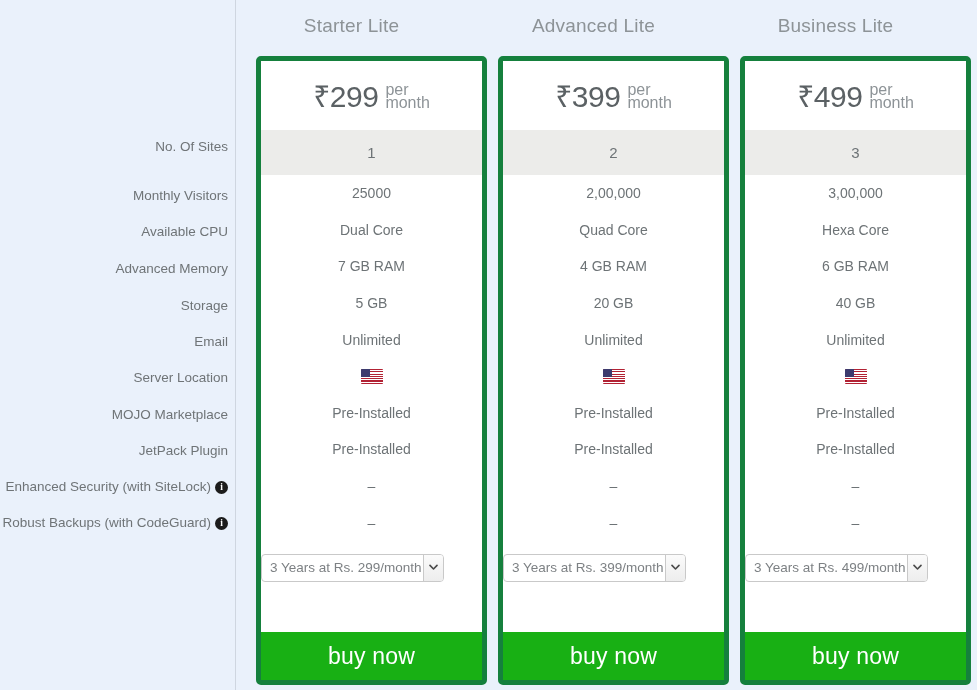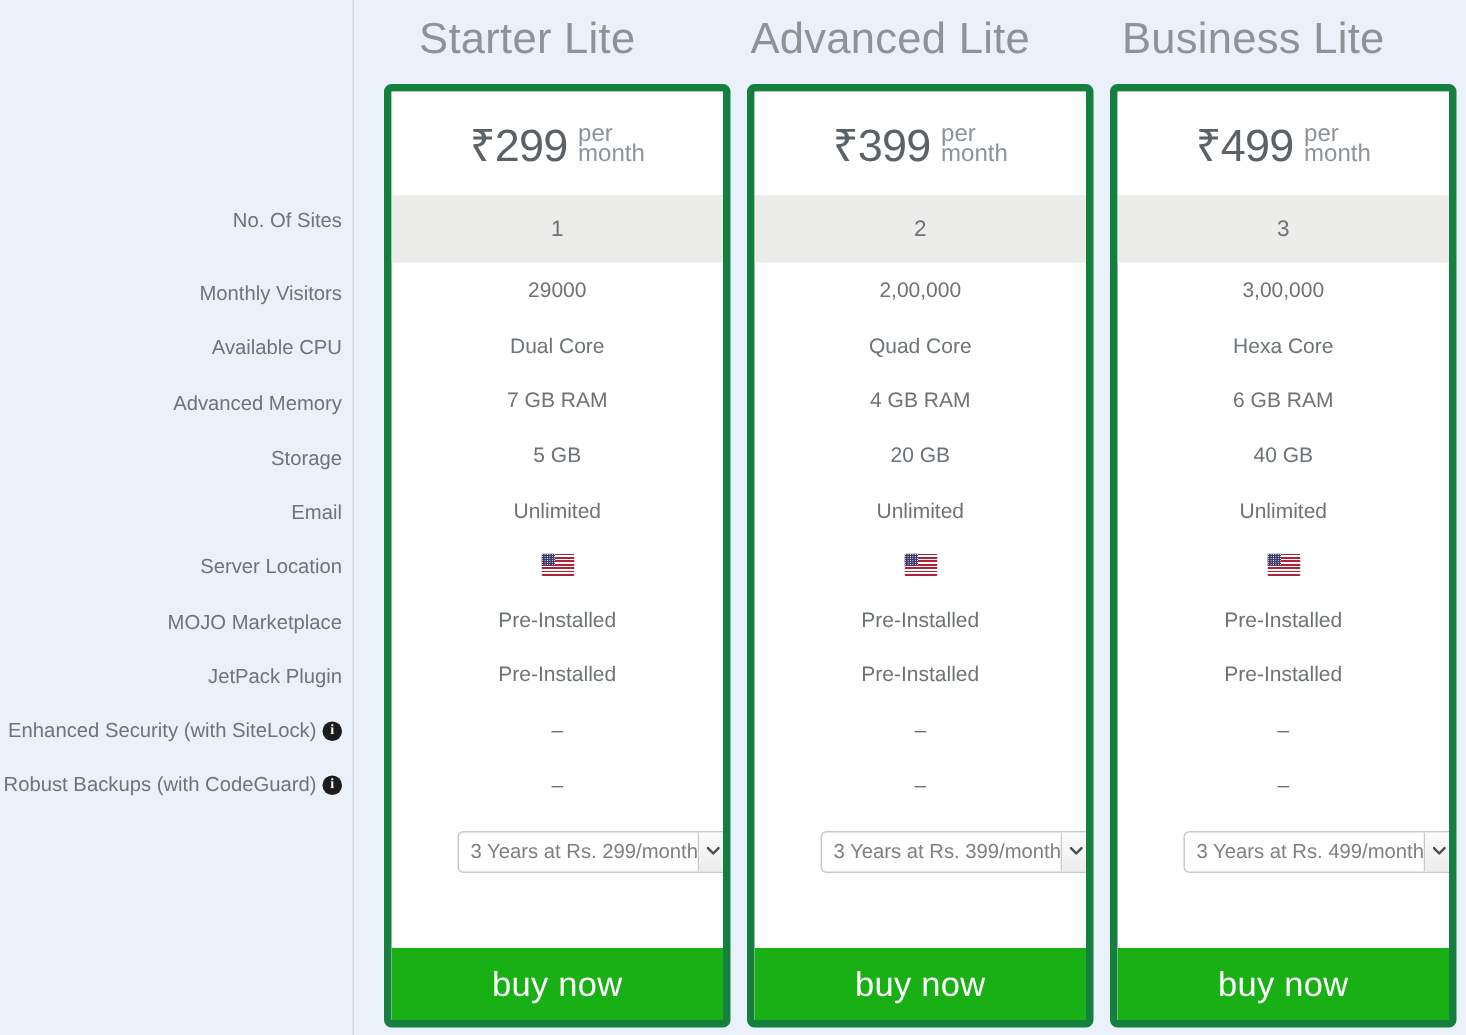--- a/index.html
+++ b/index.html
@@ -23,21 +23,21 @@
     left: 0;
     width: 977px;
     height: 52px;
   }
   .plan-title {
     position: absolute;
     top: 6px;
     height: 40px;
     line-height: 40px;
     text-align: center;
-    font-size: 29px;
+    font-size: 19px;
     font-weight: 400;
     color: #8d9397;
     letter-spacing: 0.2px;
     white-space: nowrap;
   }
   .plan-title.c0 { left: 236px; width: 231px; }
   .plan-title.c1 { left: 478px; width: 231px; }
   .plan-title.c2 { left: 720px; width: 231px; }
 
   
@@ -186,22 +186,21 @@
   }
 
   .dash {
     color: #6d7376;
   }
 
   .select-wrap {
     height: 54px;
     display: flex;
     align-items: center;
-    justify-content: center;
-    padding-left: 48px;
+    justify-content: flex-start;
   }
   .term-select {
     position: relative;
     width: 183px;
     height: 28px;
     border: 1px solid #c9c9c9;
     border-radius: 4px;
     background: #ffffff;
     box-sizing: border-box;
     display: flex;
@@ -298,21 +297,21 @@
 <div class="card c0">
   <div class="price-block">
     <span class="price-amount">₹299</span>
     <span class="price-period">
       <span>per</span><br>
       <span>month</span>
     </span>
   </div>
   <div class="sites-band">1</div>
   <div class="spec-list">
-    <div class="spec-row">29000</div>
+    <div class="spec-row">25000</div>
     <div class="spec-row">Dual Core</div>
     <div class="spec-row">7 GB RAM</div>
     <div class="spec-row">5 GB</div>
     <div class="spec-row">Unlimited</div>
     <div class="spec-row flag-row">
       <span class="flag-icon">
         <span class="stripes"></span>
           <span class="canton"></span>
       </span>
     </div>

